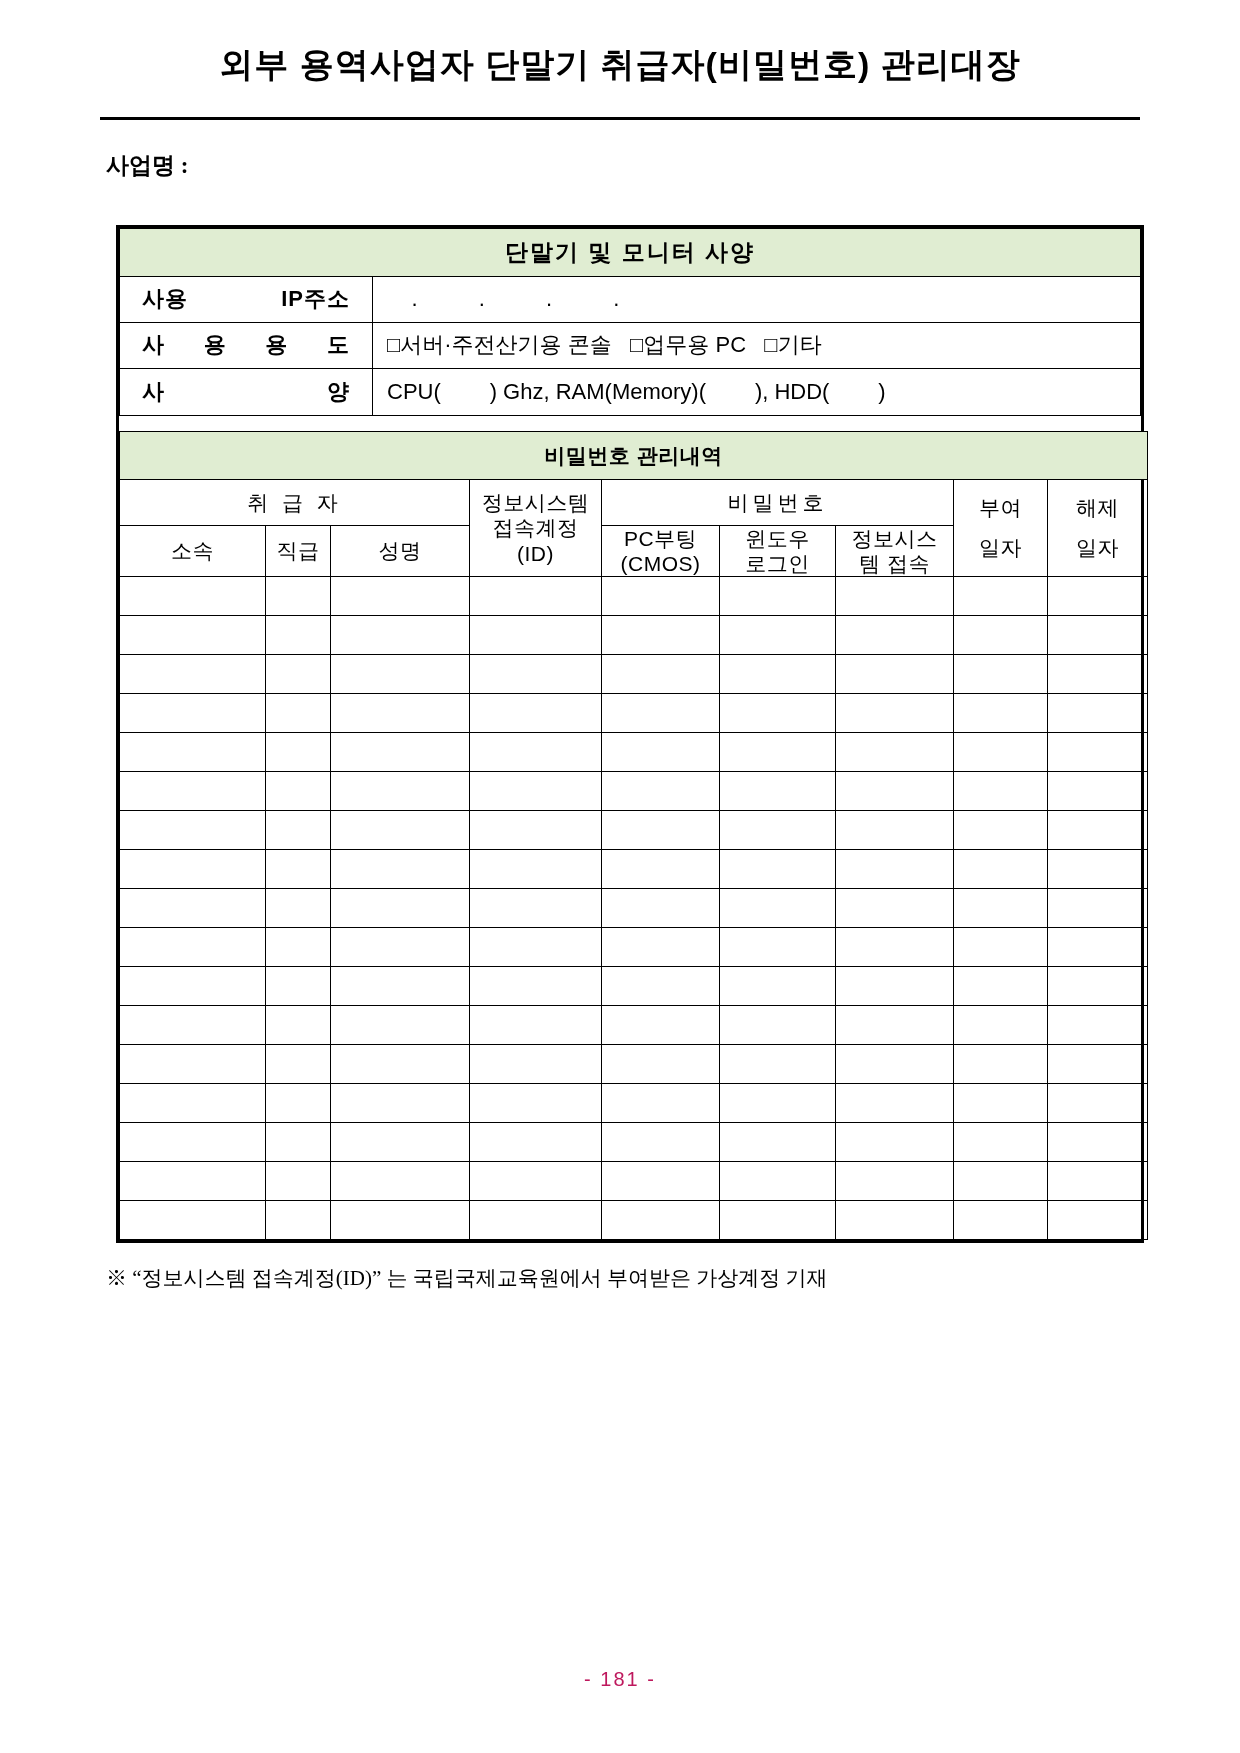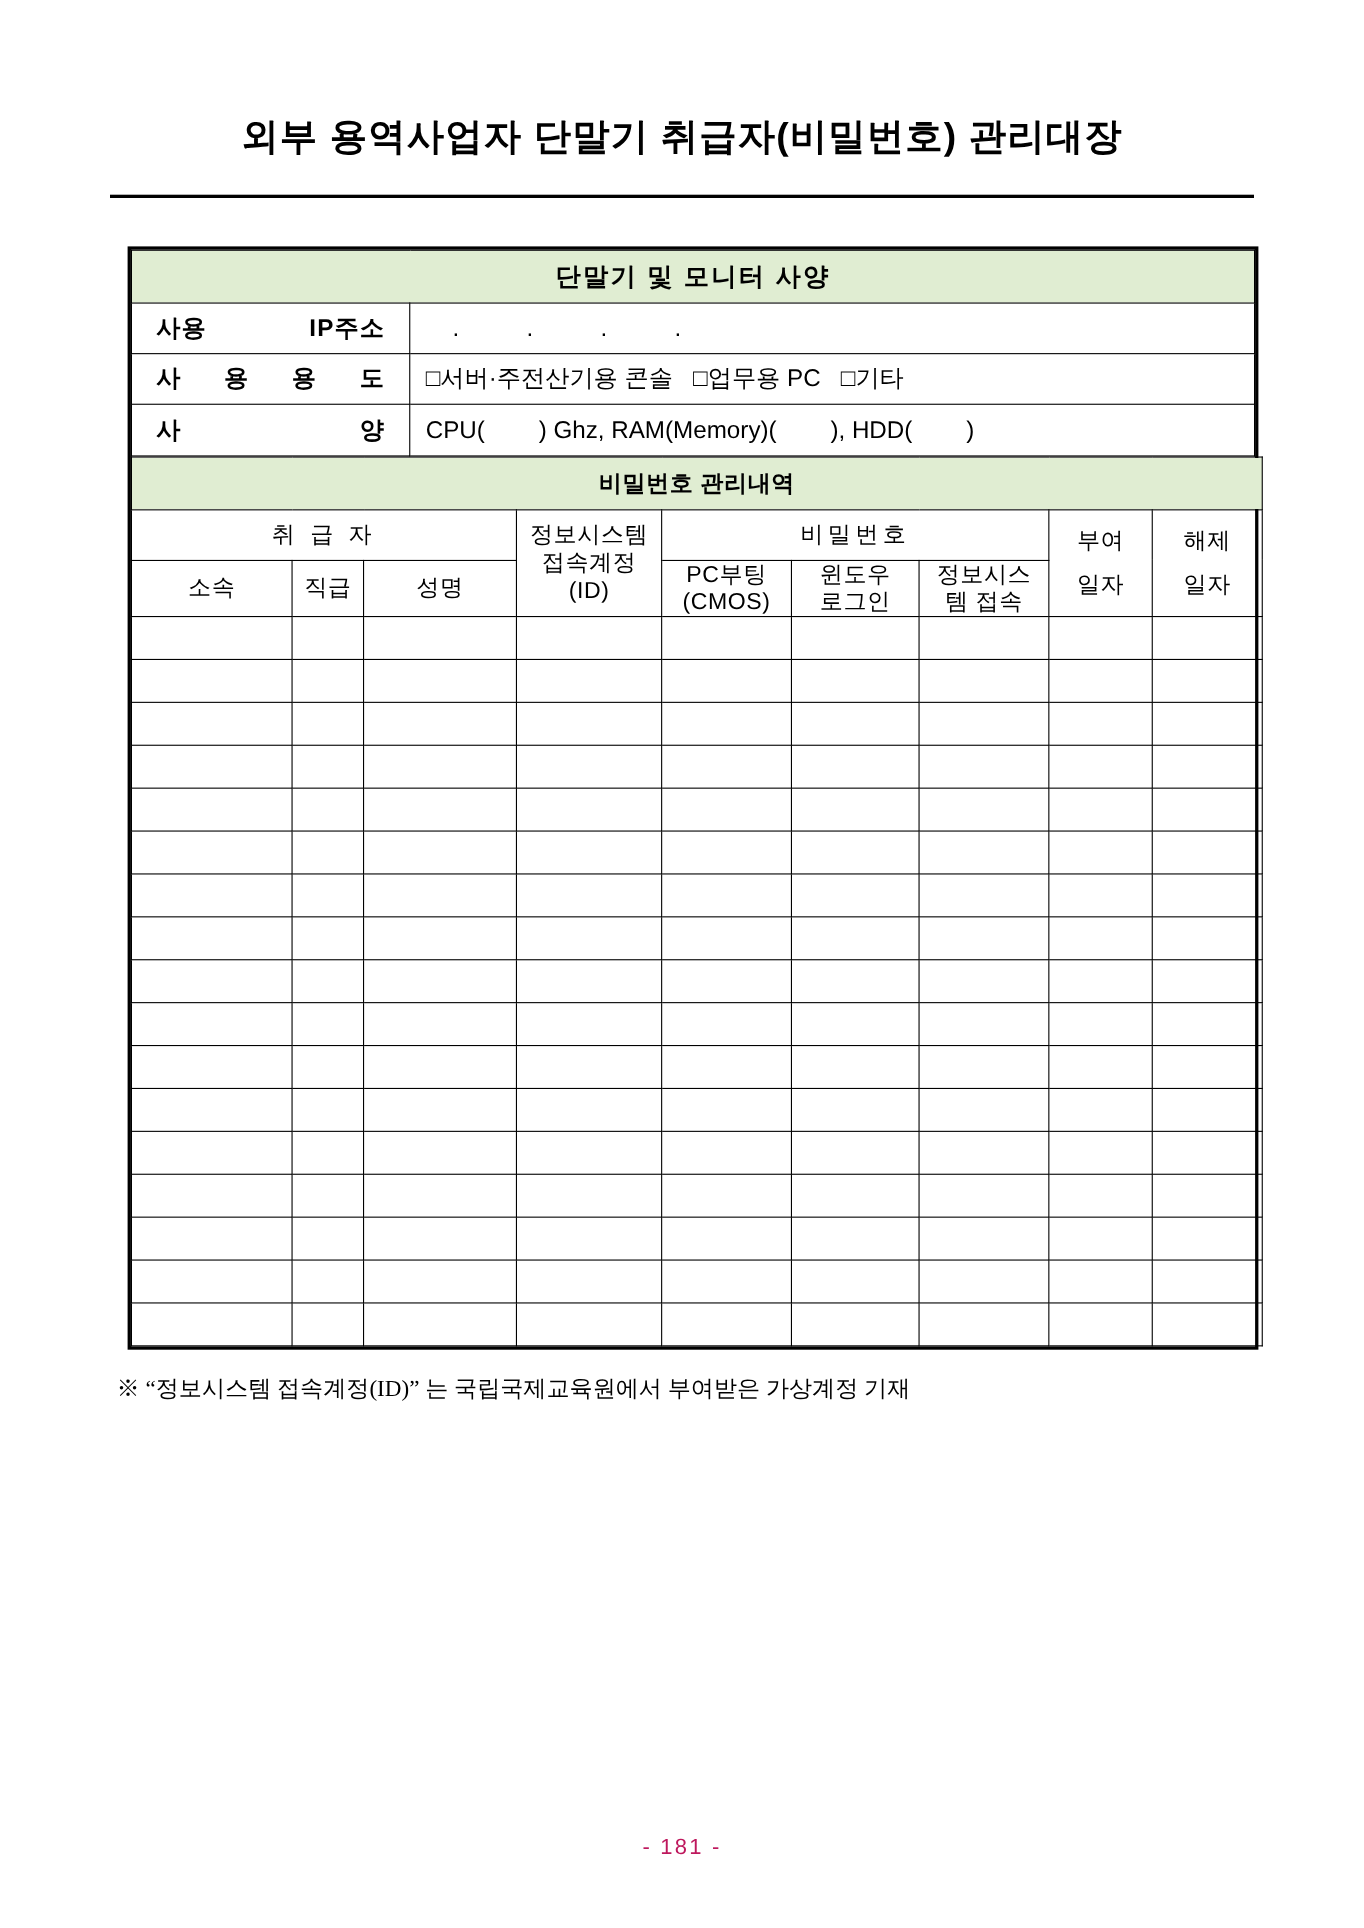--- a/index.html
+++ b/index.html
@@ -9,21 +9,21 @@
   .page{
     position:relative;
     width:1240px; height:1753px;
     background:#fff;
     padding:0 100px;
     overflow:hidden;
   }
 
   
   .title-wrap{
-    padding-top:104px;
+    padding-top:44px;
     padding-bottom:32px;
     border-bottom:3px solid #000;
     text-align:center;
   }
   .doc-title{
     font-size:34px;
     font-weight:bold;
     letter-spacing:1px;
     line-height:1.2;
   }
@@ -74,21 +74,21 @@
     height:46px;
     letter-spacing:1px;
   }
   .spec-table .value-cell{
     text-align:left;
     padding-left:14px;
     white-space:pre;
     font-size:22px;
   }
   
-  .pwd-table{ border-top:none; }
+  .pwd-table{ border-top:none;margin-top:15px; }
   .pwd-table th, .pwd-table td{ white-space:pre-line; line-height:1.2; }
   .pwd-table .h1{ height:46px; }
   .pwd-table .h2{ height:48px; }
   .pwd-table th{ font-size:21px; letter-spacing:0.5px; }
   .pwd-table .group-head{ letter-spacing:4px; }
   .pwd-table .date-head{ line-height:1.9; }
   .pwd-table tbody td{ height:39px; }
 
   
   .notes{
@@ -112,20 +112,21 @@
 </style>
 </head>
 <body>
 
 <div class="page">
 
   <div class="title-wrap">
     <div class="doc-title">외부 용역사업자 단말기 취급자(비밀번호) 관리대장</div>
   </div>
 
+  <div class="project-line">사업명 :</div>
 
   <div class="table-wrap">
 
     <table class="spec-table">
       <colgroup>
           <col style="width:253px">
           <col>
         </colgroup>
       <tbody>
           <tr>

